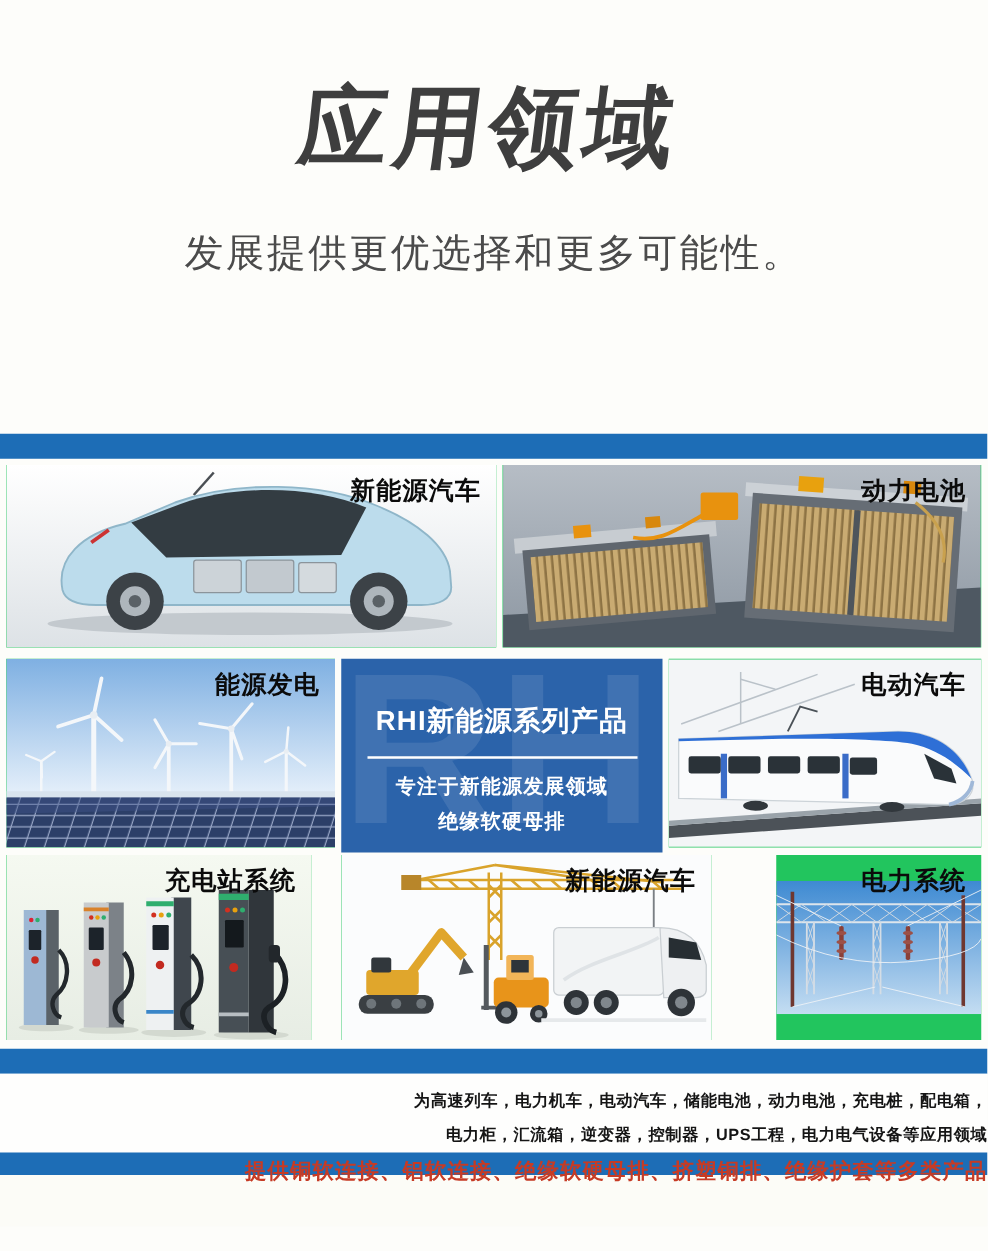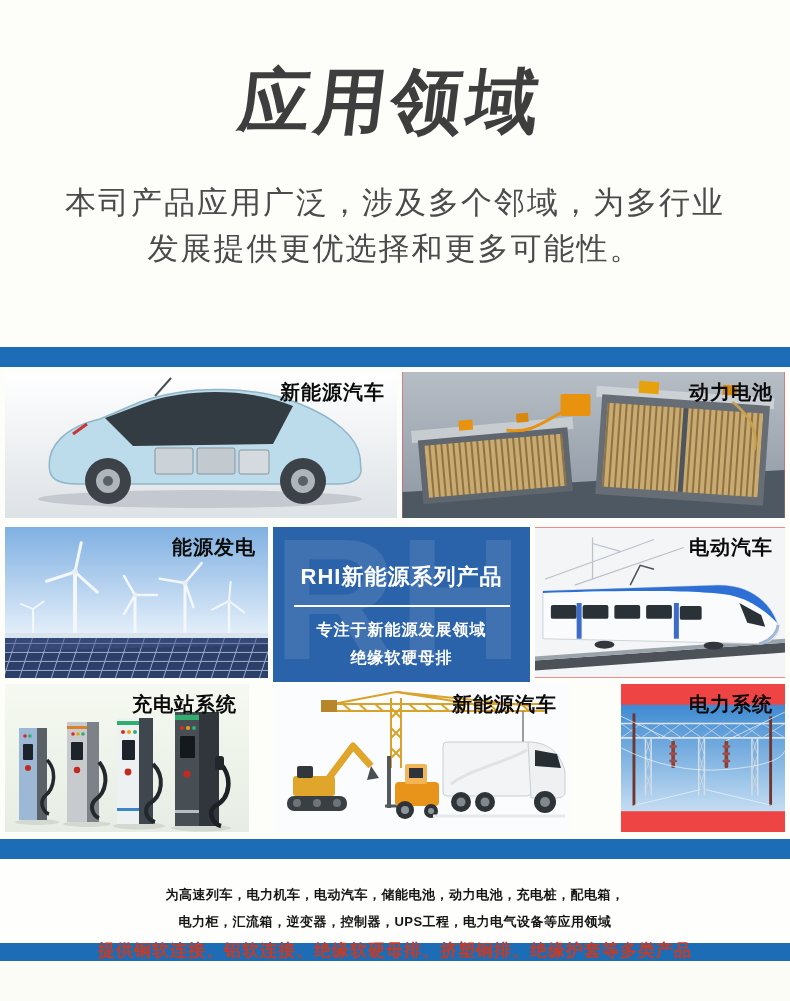--- a/index.html
+++ b/index.html
@@ -26,21 +26,21 @@
   }
   
   .bar { height:20px; background:#1d6db6; }
   .bar.thin { height:18px; }
   
   .gallery { padding:0 5px 7px 5px; background:#fdfdfa; }
   .row { display:flex; gap:5px; align-items:flex-start; }
   .row1 { margin-top:5px; }
   .row2 { margin-top:9px; }
   .row3 { margin-top:2px; gap:24px; }
-  .tile { position:relative; overflow:hidden; background:#ef4444; }
+  .tile { position:relative; overflow:hidden; background:#22c55e; }
   .tile svg { display:block; width:100%; height:100%; }
   .t-car   { width:392px; height:146px; }
   .t-batt  { flex:1;      height:146px; }
   .t-wind  { width:263px; height:151px; }
   .t-train { flex:1;      height:151px; }
   .t-charge{ width:244px; height:148px; }
   .t-heavy { width:296px; height:148px; }
   .t-power { flex:1;      height:148px;margin-left:28px; }
   .tile-label {
     position:absolute; top:7px; right:12px;
@@ -55,32 +55,31 @@
   .brand-watermark {
     position:absolute; left:0; right:0; top:-14px;
     font-size:172px; line-height:172px; font-weight:700;
     color:rgba(255,255,255,0.10); letter-spacing:1px;
     pointer-events:none;
   }
   .brand-title { position:relative; margin-top:35px; font-size:22px; font-weight:700; letter-spacing:1px; }
   .brand-divider { position:relative; width:216px; height:2px; background:#fff; margin:13px auto 9px auto; }
   .brand-line { position:relative; font-size:16px; font-weight:700; line-height:28px; letter-spacing:1px; }
   
-  .apps { height:84px; background:#fefefd; text-align:center; padding-top:22px; }
+  .apps { height:63px; background:#fefefd; text-align:right; padding-top:8px; }
   .apps-line { font-size:13px; font-weight:700; color:#151515; line-height:27px; letter-spacing:0.5px; }
   .products-line { margin-top:4px; font-size:17px; font-weight:700; color:#c63b25; letter-spacing:1px; }
   .bottom-space { height:41px; background:#fcfcf7; }
 </style>
 </head>
 <body>
 
 <div class="hero">
   <div class="hero-title">应用领域</div>
   <div class="hero-sub">
-    <div>本司产品应用广泛，涉及多个邻域，为多行业</div>
     <div>发展提供更优选择和更多可能性。</div>
   </div>
 </div>
 
 <div class="bar"></div>
 
 <div class="gallery">
 
   <div class="row row1">
     <figure class="tile t-car">

